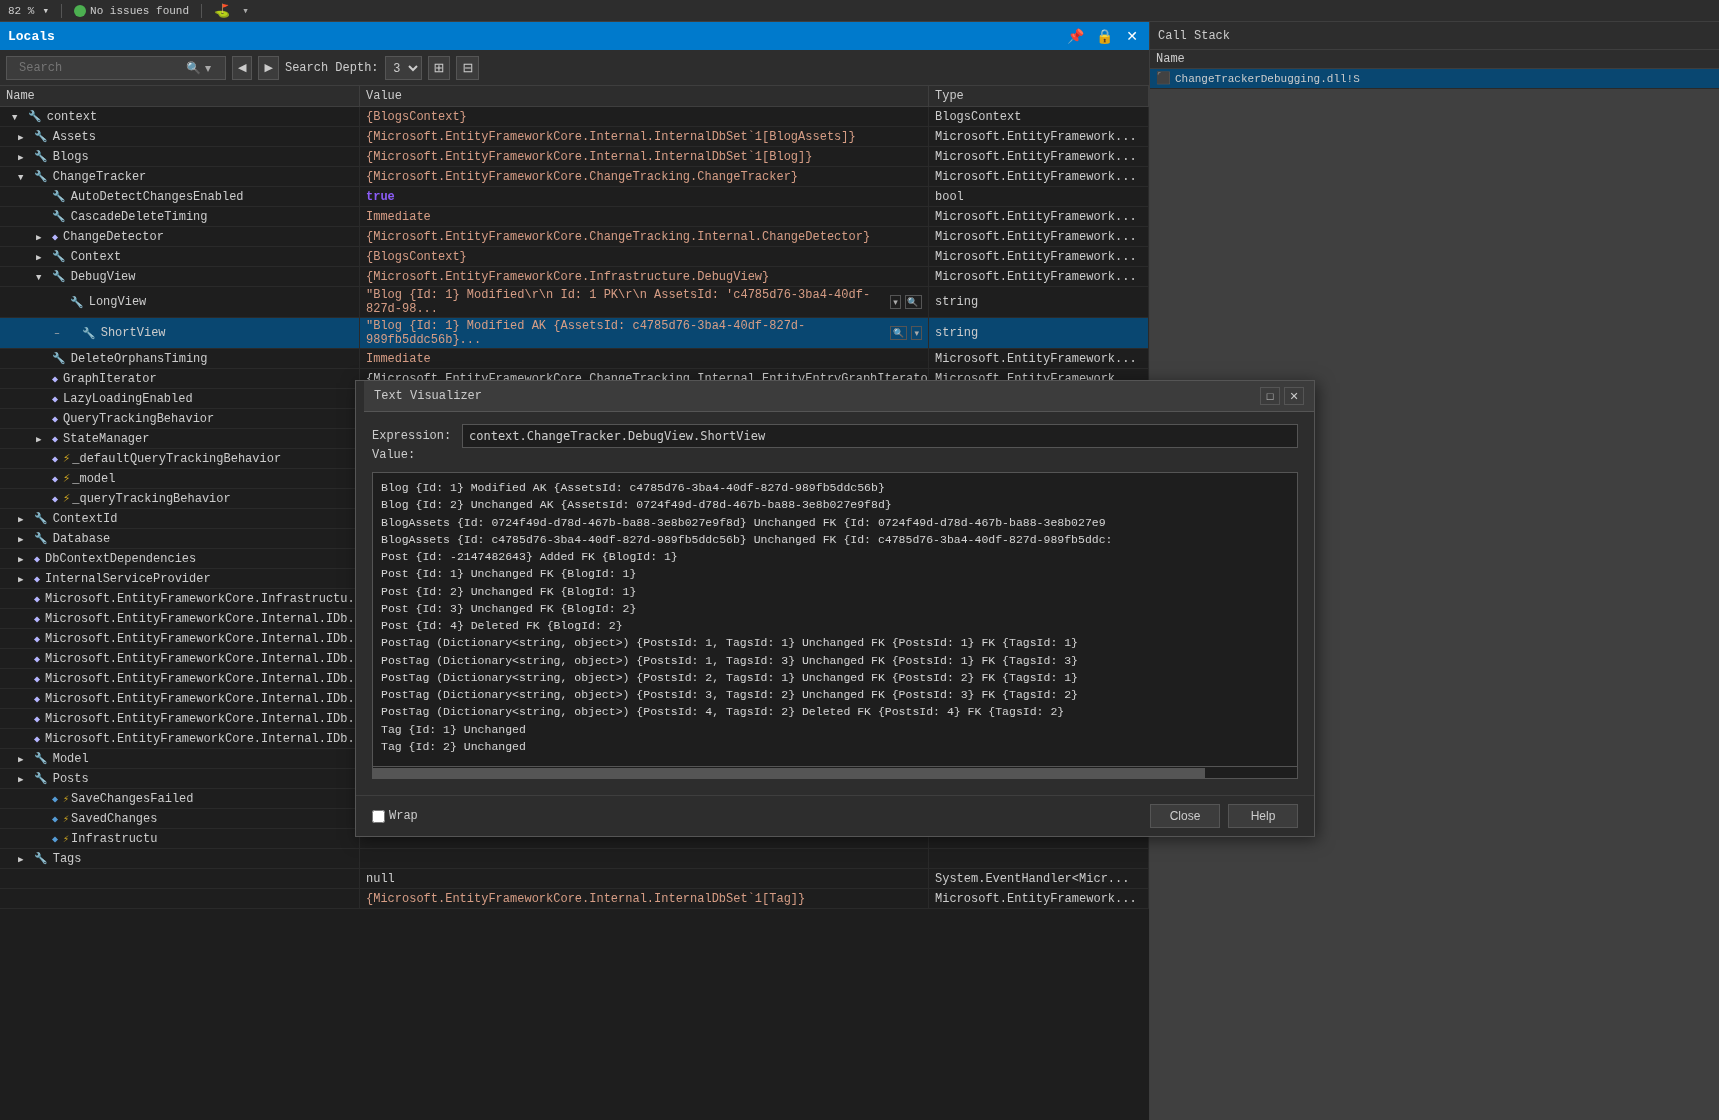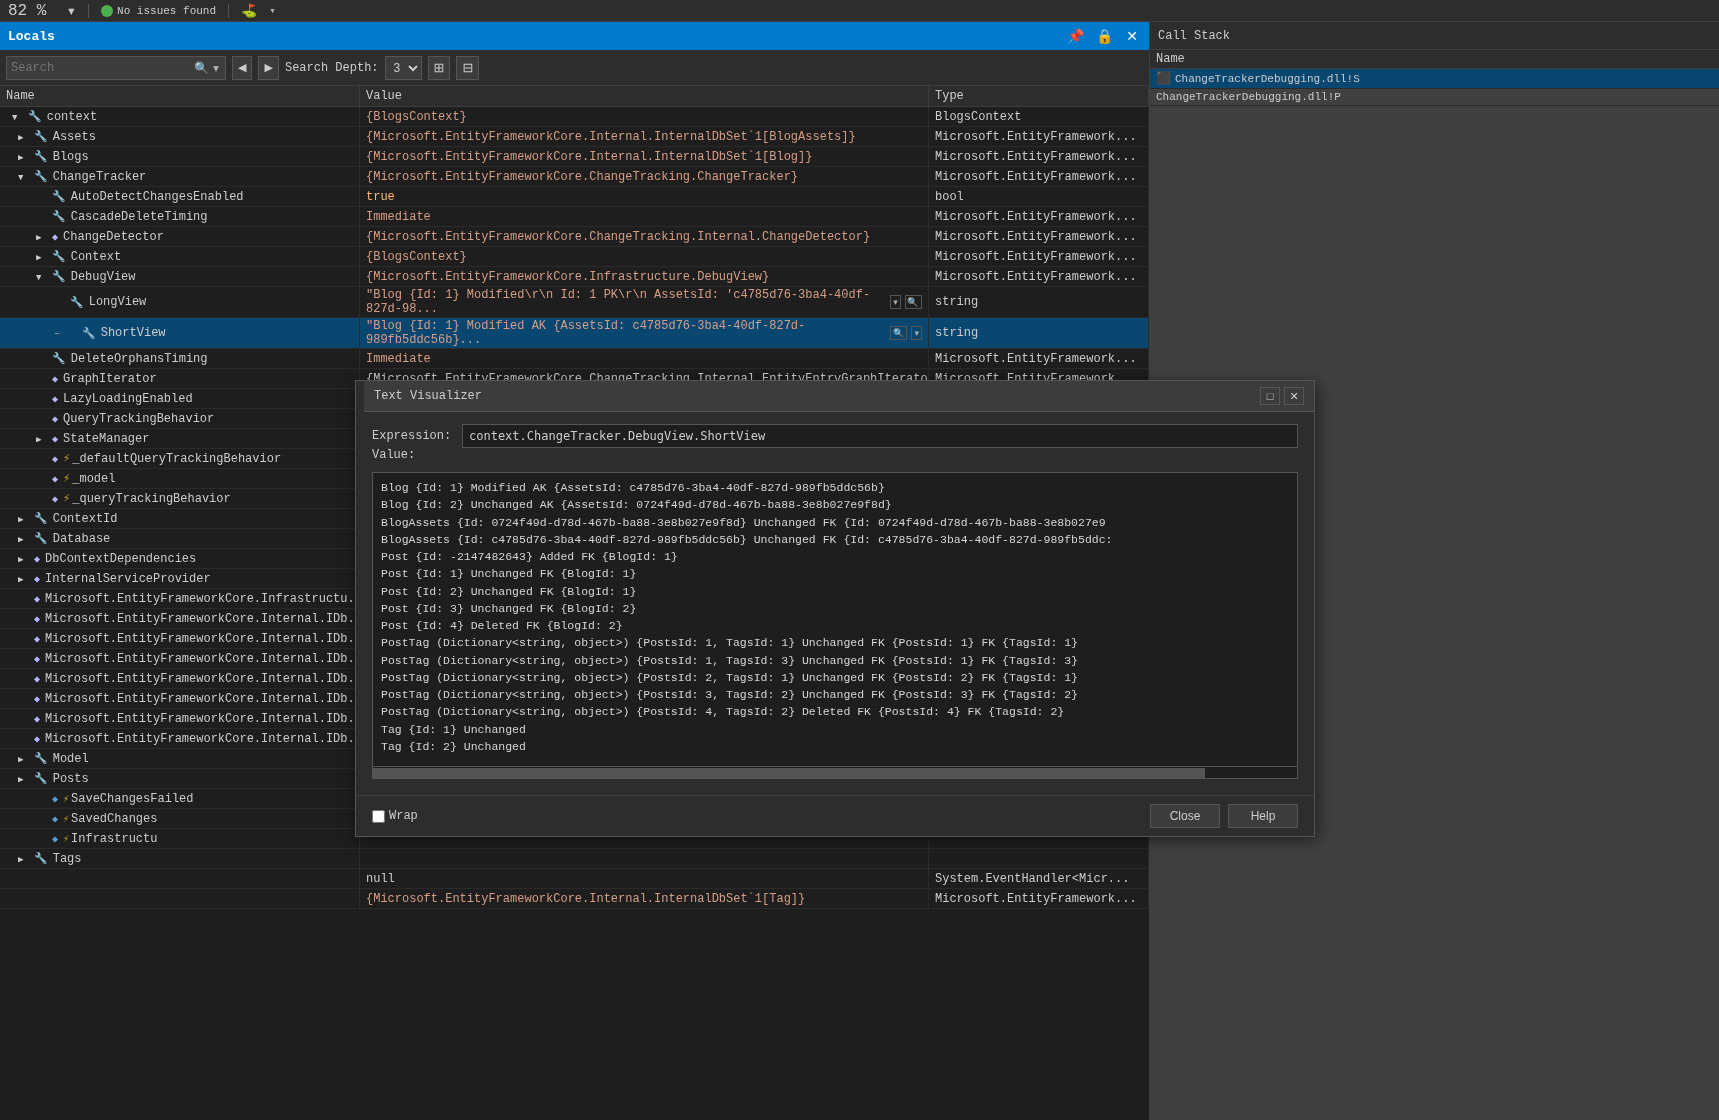--- a/index.html
+++ b/index.html
@@ -19,24 +19,24 @@
       height: 22px;
       background: #2d2d2d;
       display: flex;
       align-items: center;
       padding: 0 8px;
       border-bottom: 1px solid #3e3e3e;
       gap: 12px;
     }
     .top-bar-percent {
       color: #cccccc;
-      font-size: 16px;
-      display: flex;
-      align-items: center;
-      gap: 20px;
+      font-size: 11px;
+      display: flex;
+      align-items: center;
+      gap: 8px;
     }
     .no-issues {
       display: flex;
       align-items: center;
       gap: 4px;
       color: #cccccc;
       font-size: 11px;
     }
     .green-circle {
       width: 12px; height: 12px;
@@ -105,21 +105,21 @@
       border-bottom: 1px solid #3e3e3e;
       height: 36px;
     }
     .search-input-wrap {
       display: flex;
       align-items: center;
       background: #3c3c3c;
       border: 1px solid #555;
       flex: 0 0 220px;
       height: 24px;
-      padding: 0 4px;
+      padding: 0 12px;
     }
     .search-input {
       background: none;
       border: none;
       color: #cccccc;
       font-size: 12px;
       outline: none;
       flex: 1;
       font-family: inherit;
     }
@@ -214,21 +214,21 @@
     }
     .expand-arrow.expanded::before { content: '▼'; font-size: 9px; }
     .expand-arrow.collapsed::before { content: '▶'; font-size: 9px; }
     .expand-arrow.leaf::before { content: ''; }
 
     .icon-wrench { color: #c8a020; font-size: 11px; margin-right: 3px; }
     .icon-wrench-blue { color: #569cd6; font-size: 11px; margin-right: 3px; }
     .icon-diamond { color: #b5b5ff; font-size: 10px; margin-right: 3px; }
 
     .value-text { color: #d69d85; font-family: Liberation Mono, monospace; }
-    .value-bool { color: #fdba74; }
+    .value-bool { color: #8b5cf6; font-weight: bold; }
     .value-string { color: #d69d85; }
 
     
     ::-webkit-scrollbar { width: 10px; height: 10px; }
     ::-webkit-scrollbar-track { background: #1e1e1e; }
     ::-webkit-scrollbar-thumb { background: #424242; }
 
     
     .callstack-panel {
       flex: 1;
@@ -954,23 +954,20 @@
     <div class="callstack-title-bar">
       <span>Call Stack</span>
     </div>
     <div class="callstack-header">
       <span>Name</span>
     </div>
     <div class="callstack-row active">
       <span class="callstack-arrow">⬛</span>
       <span>ChangeTrackerDebugging.dll!S</span>
     </div>
-    <div class="callstack-row">
-      <span>ChangeTrackerDebugging.dll!P</span>
-    </div>
   </div>
 
 </div>
 
 <div class="dialog">
   <div class="dialog-titlebar">
     <span class="dialog-title">Text Visualizer</span>
     <div class="dialog-title-btns">
       <button class="dialog-title-btn">□</button>
       <button class="dialog-title-btn">✕</button>

